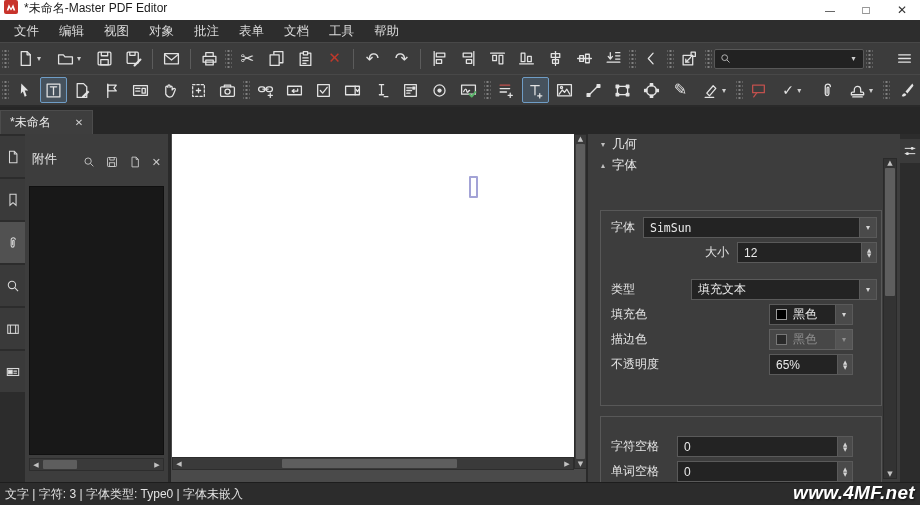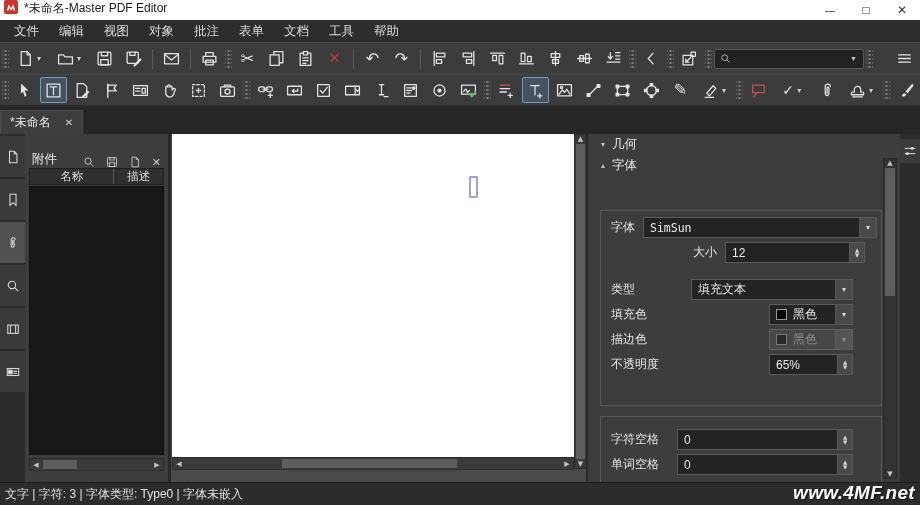--- a/index.html
+++ b/index.html
@@ -27,21 +27,21 @@
   .g.big{font-size:16px}
   .caret{font-size:8px;color:#cfcfcf;width:9px;text-align:center;font-family:"DejaVu Sans",sans-serif}
   .drag{width:7px;height:22px;background-image:radial-gradient(circle,#808080 1px,rgba(0,0,0,0) 1.3px);background-size:4px 4px;background-position:center;flex:none}
   .vsep{width:1px;height:20px;background:#5c5c5c;margin:0 3px;flex:none}
   .redtool svg{stroke:#c0504d}
   .searchbox{display:flex;align-items:center;height:20px;width:150px;background:#222;border:1px solid #585858;border-radius:2px;padding:0 5px;gap:5px}
   .searchbox input{flex:1;background:transparent;border:none;outline:none;color:#ddd;font-size:11px;min-width:10px}
   .searchbox svg{width:11px;height:11px;stroke:#b5b5b5;fill:none;stroke-width:1.4}
   
   .tabbar{position:absolute;top:107px;left:0;right:0;height:27px;background:#272727}
-  .tab{position:absolute;left:0;top:3px;height:24px;background:#3e3e3e;border:1px solid #4c4c4c;border-bottom:none;display:flex;align-items:center;gap:14px;padding:0 9px;font-size:12px;color:#ececec}
+  .tab{position:absolute;left:0;top:3px;height:24px;background:#3e3e3e;border:1px solid #4c4c4c;border-bottom:none;display:flex;align-items:center;gap:24px;padding:0 9px;font-size:12px;color:#ececec}
   .tab .g{font-size:10px;color:#cfcfcf}
   
   .lstrip{position:absolute;left:0;top:134px;width:25px;bottom:23px;background:#2c2c2c;display:flex;flex-direction:column;gap:2px;padding-top:2px}
   .sbtn{width:25px;height:41px;background:#3a3a3a;display:flex;align-items:center;justify-content:center;flex:none}
   .sbtn.active{background:#515151}
   .sbtn svg{width:14px;height:14px;stroke:#d8d8d8;fill:none;stroke-width:1.2}
   
   .lpanel{position:absolute;left:25px;top:134px;width:145px;bottom:23px;background:#3d3d3d;border-right:2px solid #2a2a2a}
   .lp-head{display:flex;align-items:flex-end;height:34px;padding:0 7px;font-size:12.5px;color:#e6e6e6}
   .lp-tools{display:flex;gap:11px;margin-left:auto;align-items:center}
@@ -659,24 +659,20 @@
         </svg>
       <svg>
           <use href="#i-floppy"></use>
         </svg>
       <svg>
           <use href="#i-doc"></use>
         </svg>
       <span class="g">✕</span>
     </span>
   </div>
-  <div class="lp-th">
-    <span class="c1">名称</span>
-    <span class="c2">描述</span>
-  </div>
   <div class="lp-body"></div>
   <div class="hscroll lp-hs">
     <span class="sa">◀</span>
     <span class="thumb"></span>
     <span class="spacer"></span>
     <span class="sa">▶</span>
   </div>
 </div>
 
 <div class="canvas">
@@ -710,32 +706,32 @@
     <div class="prow" style="margin-top:4px">
       <span>字体</span>
       <span class="combo mono" style="flex:1">
         <span>SimSun</span>
         <span class="cbtn">▾</span>
       </span>
     </div>
     <div class="prow">
       <span class="spacer"></span>
       <span>大小</span>
-      <span class="spin" style="width:140px;margin-right:12px">
+      <span class="spin" style="width:140px;">
         <span>12</span>
         <span class="sbtns">
             <span>▲</span>
             <span>▼</span>
           </span>
       </span>
     </div>
     <div class="gap12"></div>
     <div class="prow">
       <span style="width:72px">类型</span>
-      <span class="combo" style="flex:1;margin-right:24px">
+      <span class="combo" style="flex:1;">
         <span>填充文本</span>
         <span class="cbtn">▾</span>
       </span>
     </div>
     <div class="prow">
       <span>填充色</span>
       <span class="combo" style="width:84px;margin-left:auto;margin-right:24px">
         <span class="swatch"></span>
         <span>黑色</span>
         <span class="cbtn">▾</span>
@@ -755,21 +751,21 @@
         <span>65%</span>
         <span class="sbtns">
             <span>▲</span>
             <span>▼</span>
           </span>
       </span>
     </div>
   </div>
 
   <div class="grp" id="grp2">
-    <div class="prow" style="margin-top:10px">
+    <div class="prow" style="margin-top:17px">
       <span style="width:58px">字符空格</span>
       <span class="spin" style="flex:1;margin-right:24px">
         <span>0</span>
         <span class="sbtns">
             <span>▲</span>
             <span>▼</span>
           </span>
       </span>
     </div>
     <div class="prow">

